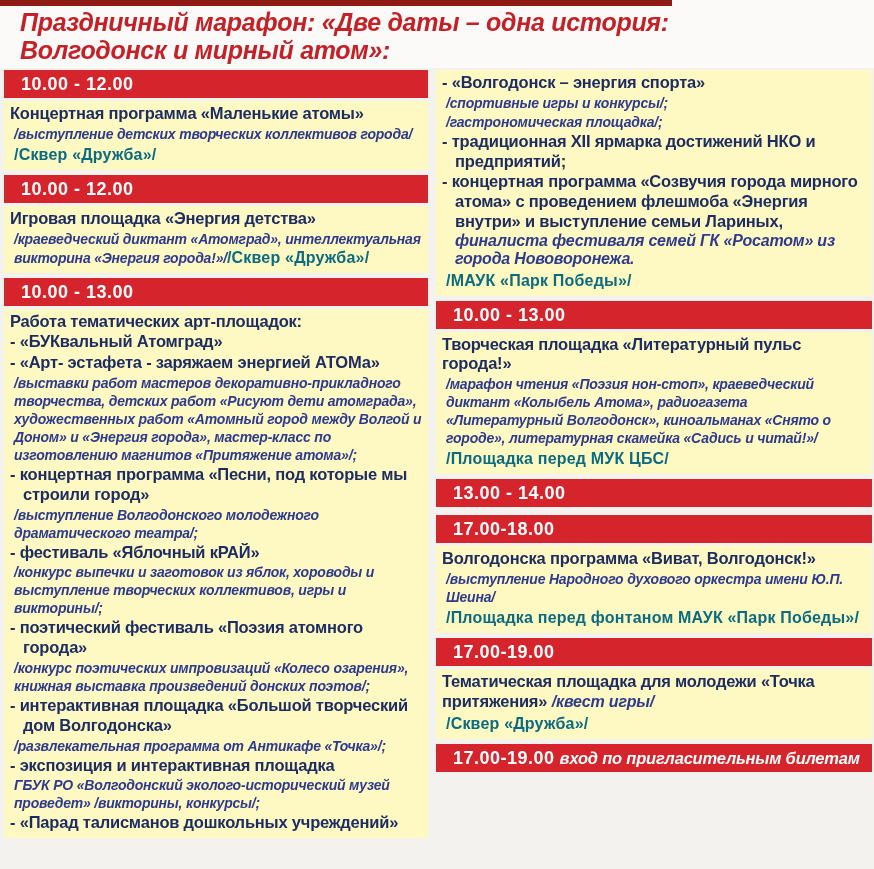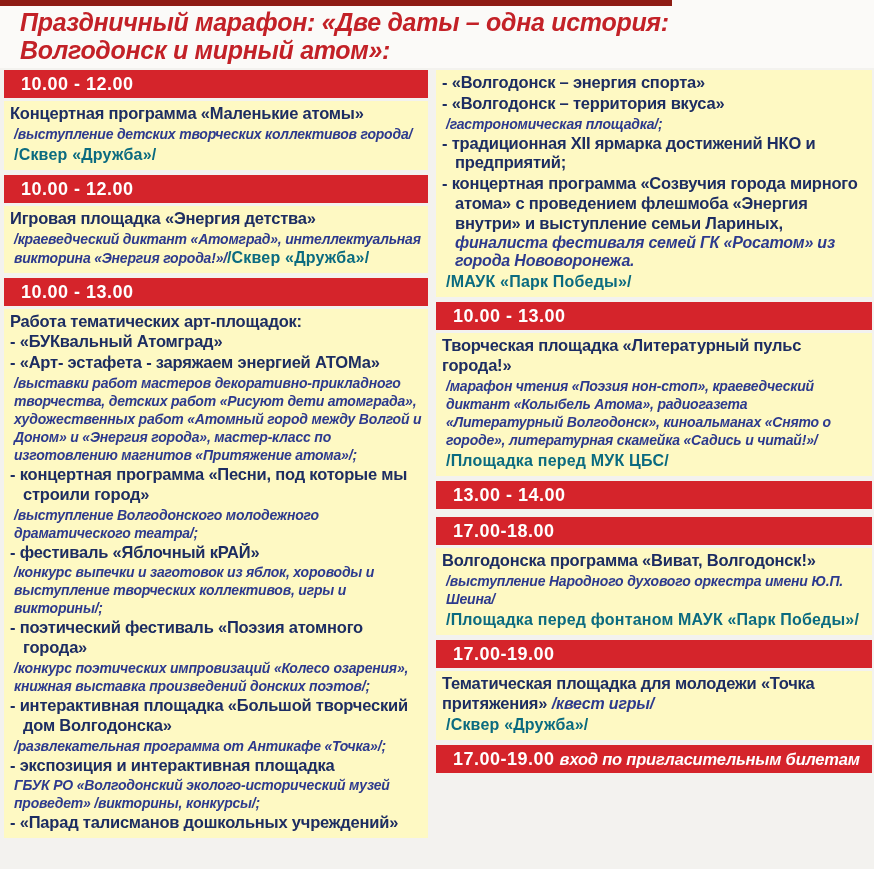--- a/index.html
+++ b/index.html
@@ -117,21 +117,21 @@
             <div class="entry bullet"><span class="ev">- экспозиция и интерактивная площадка</span></div>
             <div class="entry descrow"><span class="desc">ГБУК РО «Волгодонский эколого-исторический музей проведет» /викторины, конкурсы/;</span></div>
             <div class="entry bullet"><span class="ev">- «Парад талисманов дошкольных учреждений»</span></div>
           </div>
         </section>
       </div>
     <div class="col right" id="col-right">
         <section class="block">
           <div class="panel">
             <div class="entry bullet"><span class="ev">- «Волгодонск – энергия спорта»</span></div>
-            <div class="entry bullet"><span class="ev">- «Волгодонск – территория вкуса»</span></div>
+            <div class="entry descrow"><span class="desc">/спортивные игры и конкурсы/;</span></div>
             <div class="entry descrow"><span class="desc">/гастрономическая площадка/;</span></div>
             <div class="entry bullet"><span class="ev">- традиционная XII ярмарка достижений НКО и предприятий;</span></div>
             <div class="entry bullet"><span class="ev">- концертная программа «Созвучия города мирного атома» с проведением флешмоба «Энергия внутри» и выступление семьи Лариных,</span> <span class="desc inline">финалиста фестиваля семей ГК «Росатом» из города Нововоронежа.</span></div>
             <div class="entry venuerow"><span class="venue">/МАУК «Парк Победы»/</span></div>
           </div>
         </section>
         <section class="block">
           <div class="banner"><span class="time">10.00 - 13.00</span></div>
           <div class="panel">
             <div class="entry eventrow"><span class="ev">Творческая площадка «Литературный пульс города!»</span></div>

